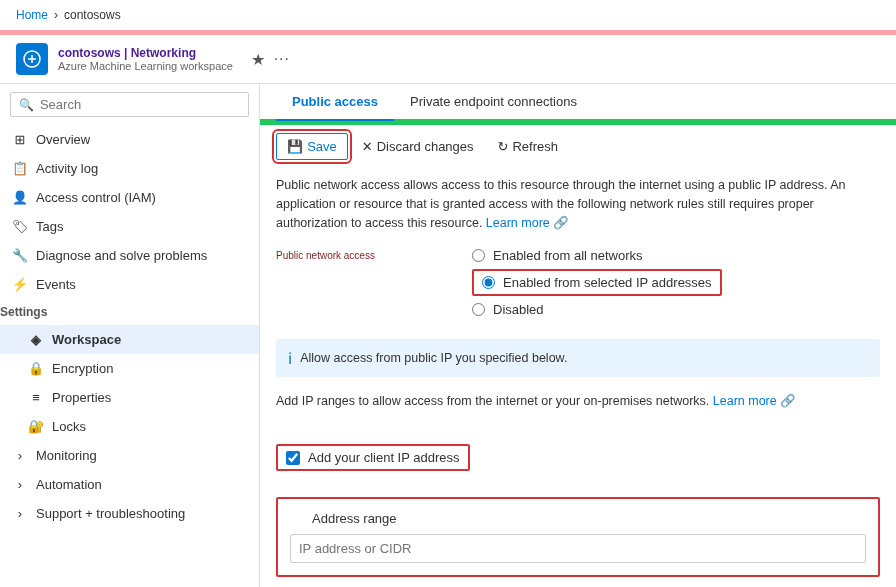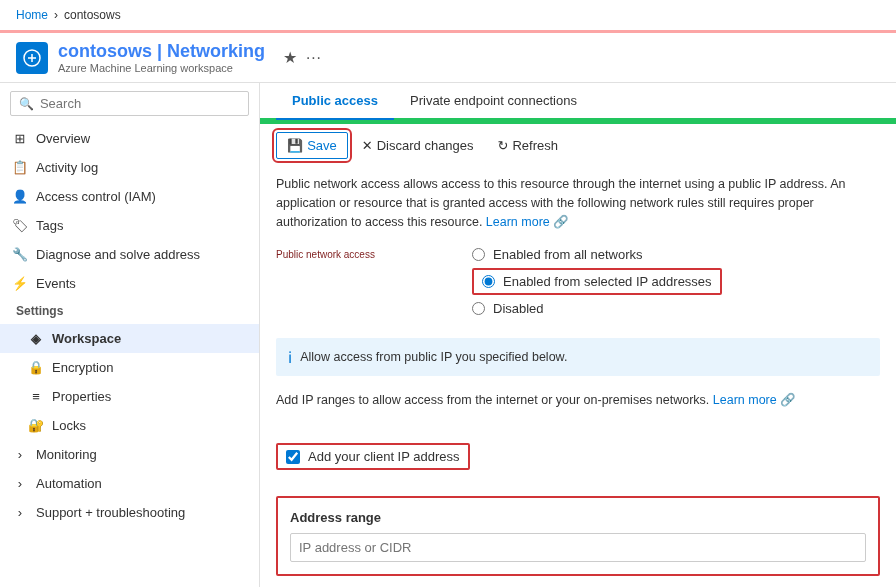--- a/index.html
+++ b/index.html
@@ -1,43 +1,43 @@
 <!DOCTYPE html>
 <html><head>
   <meta charset="utf-8">
   <style>
     * { box-sizing: border-box; margin: 0; padding: 0; }
     body { font-family: 'Segoe UI', Arial, sans-serif; font-size: 13px; color: #333; background: #fff; display: flex; flex-direction: column; height: 587px; overflow: hidden; }
 
     
-    .breadcrumb { padding: 8px 16px; font-size: 12px; color: #0078d4; display: flex; align-items: center; gap: 6px; border-bottom: 3px solid #fca5a5; }
+    .breadcrumb { padding: 8px 16px; font-size: 12px; color: #0078d4; display: flex; align-items: center; gap: 6px; border-bottom: 5px solid #fca5a5; }
     .breadcrumb span { color: #333; }
     .breadcrumb a { color: #0078d4; text-decoration: none; }
 
     
     .page-header { padding: 8px 16px 8px 16px; display: flex; align-items: center; gap: 10px; border-bottom: 1px solid #e0e0e0; }
     .page-header .icon-ws { width: 32px; height: 32px; background: #0078d4; border-radius: 4px; display: flex; align-items: center; justify-content: center; color: white; font-size: 16px; }
-    .page-header .title-area h1 { font-size: 18px; font-weight: 600; color: #3b82f6; }
+    .page-header .title-area h1 { font-size: 12px; font-weight: 600; color: #4c1d95; }
     .page-header .title-area p { font-size: 11px; color: #666; }
     .page-header .actions { margin-left: 8px; display: flex; gap: 8px; align-items: center; }
     .page-header .actions span { color: #555; font-size: 16px; cursor: pointer; }
 
     
     .main-layout { display: flex; flex: 1; overflow: hidden; }
 
     
     .sidebar { width: 260px; border-right: 1px solid #e0e0e0; overflow-y: auto; background: #fff; flex-shrink: 0; }
     .search-box { margin: 8px 10px; display: flex; align-items: center; border: 1px solid #ccc; border-radius: 2px; padding: 4px 8px; gap: 6px; background: #fff; }
     .search-box input { border: none; outline: none; font-size: 13px; width: 100%; }
     .search-box .search-icon { color: #666; font-size: 12px; }
 
     .sidebar-item { display: flex; align-items: center; gap: 8px; padding: 7px 12px; cursor: pointer; color: #333; font-size: 13px; }
     .sidebar-item.active { background: #e8f0fe; font-weight: 600; }
     .sidebar-item .si-icon { width: 16px; text-align: center; flex-shrink: 0; }
-    .sidebar-section { padding: 6px 16px; font-size: 12px; color: #555; font-weight: 600; }
+    .sidebar-section { padding: 6px 0; font-size: 12px; color: #555; font-weight: 600; }
     .sidebar-item.sub { padding-left: 28px; }
 
     
     .content { flex: 1; overflow-y: auto; padding: 0; }
 
     
     .tabs { display: flex; border-bottom: 6px solid #22c55e; padding: 0 16px; gap: 0; }
     .tab { padding: 10px 16px; font-size: 13px; cursor: pointer; color: #333; border-bottom: 2px solid transparent; margin-bottom: -2px; }
     .tab.active { color: #0078d4; border-bottom: 2px solid #0078d4; font-weight: 600; }
 
@@ -70,21 +70,21 @@
     .firewall-section { padding: 8px 16px; }
     .firewall-title { font-size: 15px; font-weight: 600; margin-bottom: 6px; }
     .firewall-desc { font-size: 12.5px; color: #333; margin-bottom: 8px; }
     .firewall-desc a { color: #0078d4; text-decoration: none; }
 
     .checkbox-row { display: flex; align-items: center; gap: 8px; margin-bottom: 10px; border: 2px solid #d13438; padding: 4px 8px; border-radius: 2px; display: inline-flex; margin-top: 28px; }
     .checkbox-row input[type=checkbox] { accent-color: #0078d4; width: 14px; height: 14px; }
 
     
     .address-range-box { border: 2px solid #d13438; margin: 8px 16px; border-radius: 2px; padding: 12px; }
-    .address-range-title { font-size: 13px; font-weight: 700; margin-bottom: 8px; }
+    .address-range-title { font-size: 13px; font-weight: 400; margin-bottom: 8px; margin-left: 22px; }
     .address-input { width: 100%; border: 1px solid #ccc; padding: 6px 8px; font-size: 13px; color: #999; border-radius: 2px; outline: none; }
   </style>
 </head>
 <body>
 
 <div class="breadcrumb">
   <a href="#">Home</a>
   <span>›</span>
   <span>contosows</span>
 </div>
@@ -125,21 +125,21 @@
     <div class="sidebar-item">
       <span class="si-icon">👤</span>
       <span>Access control (IAM)</span>
     </div>
     <div class="sidebar-item">
       <span class="si-icon">🏷</span>
       <span>Tags</span>
     </div>
     <div class="sidebar-item">
       <span class="si-icon">🔧</span>
-      <span>Diagnose and solve address</span>
+      <span>Diagnose and solve problems</span>
     </div>
     <div class="sidebar-item">
       <span class="si-icon">⚡</span>
       <span>Events</span>
     </div>
 
     <div class="sidebar-section">Settings</div>
 
     <div class="sidebar-item sub active">
       <span class="si-icon">◈</span>

